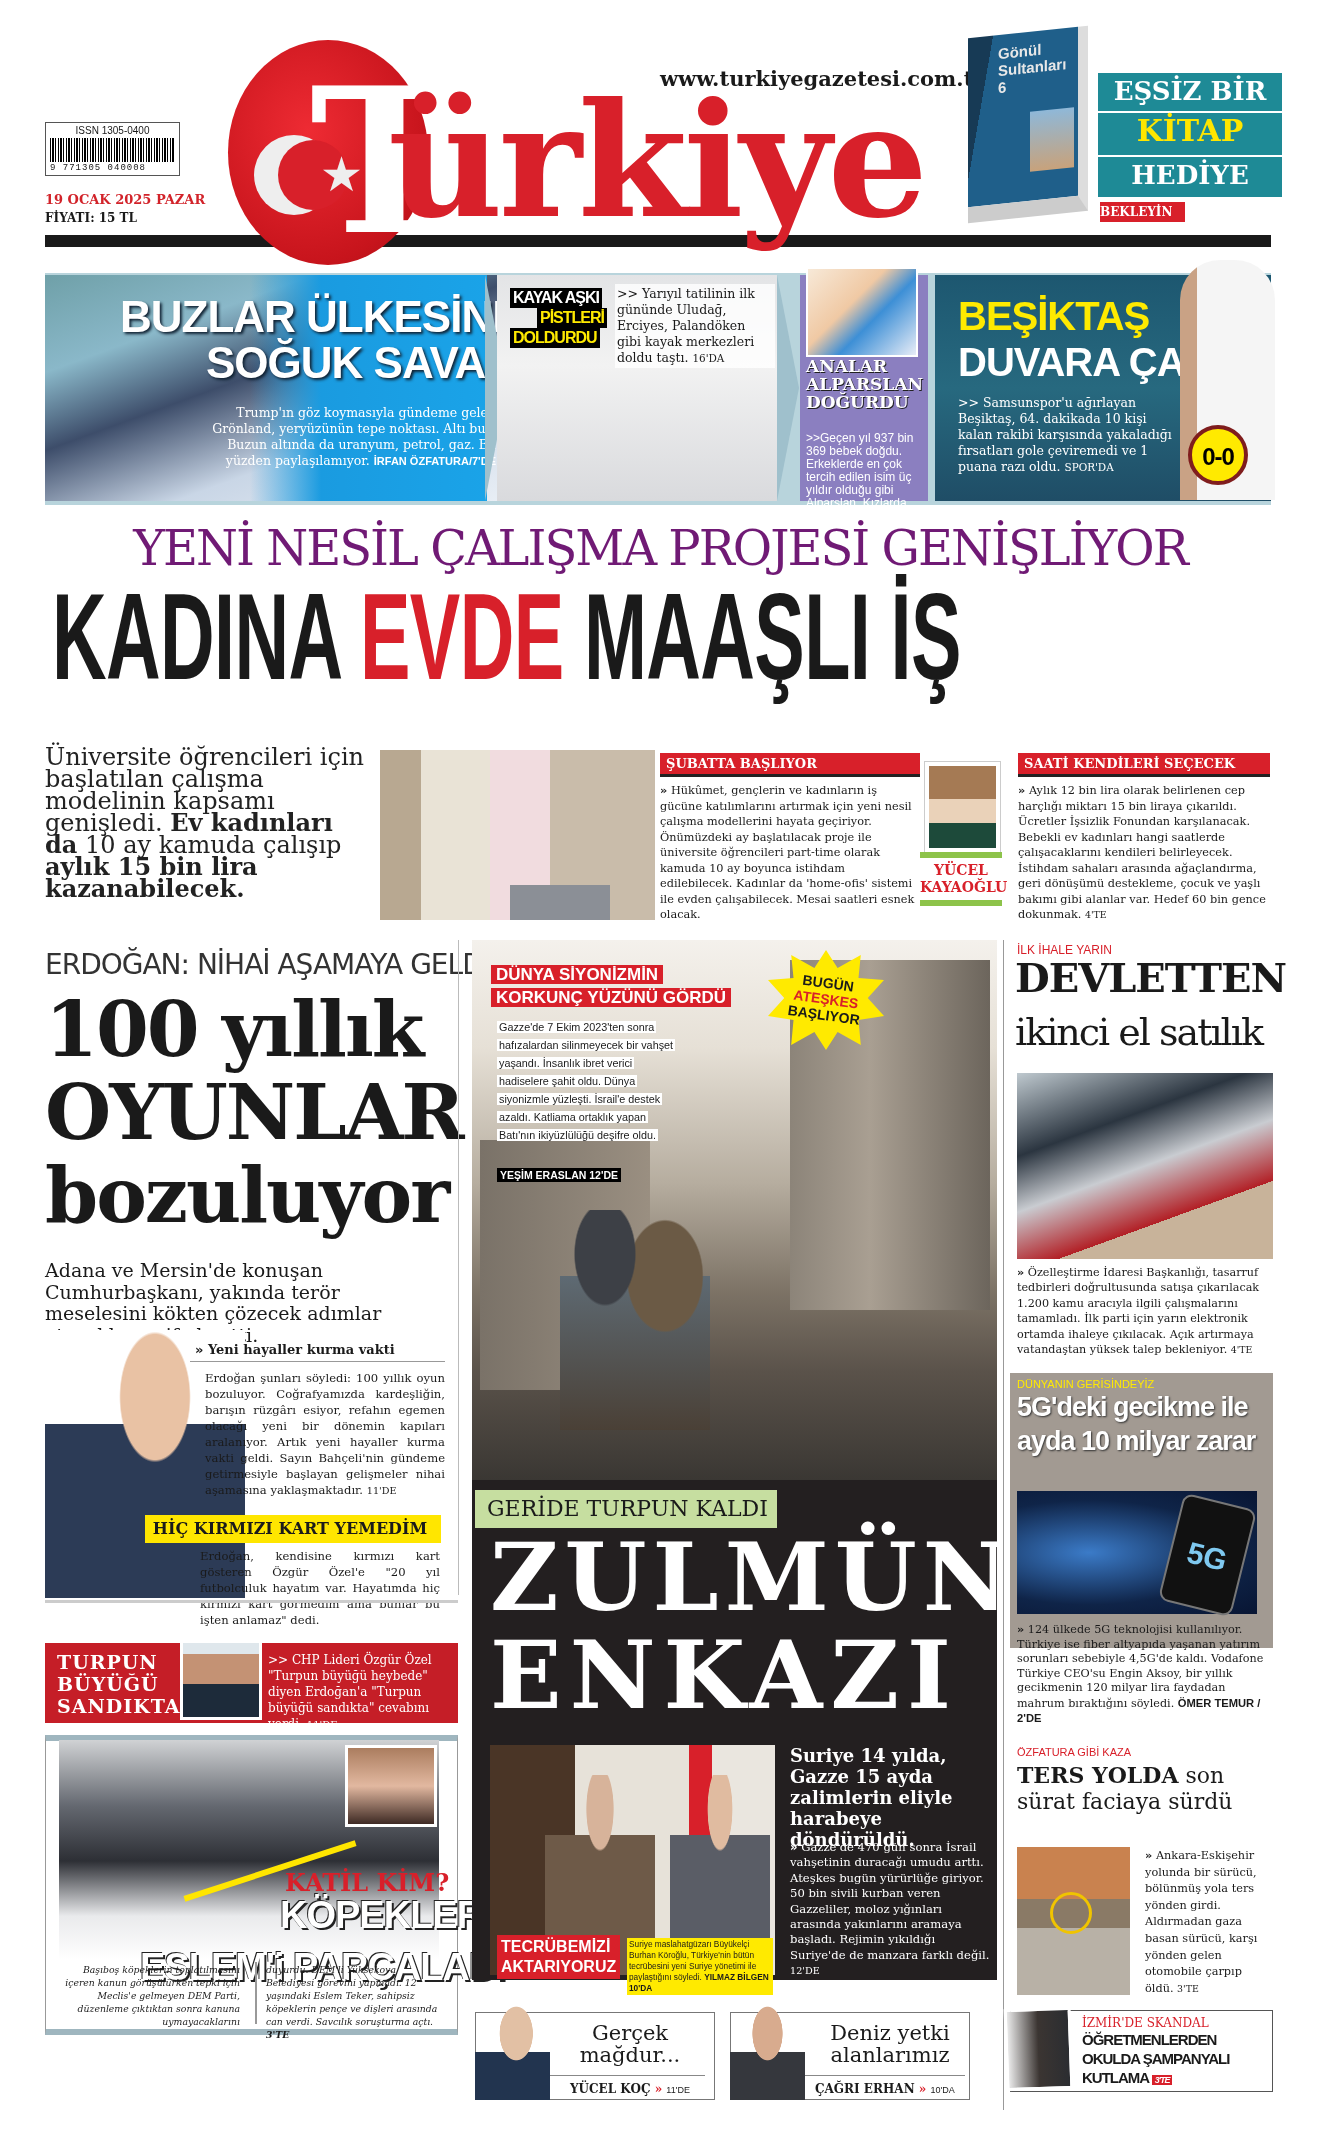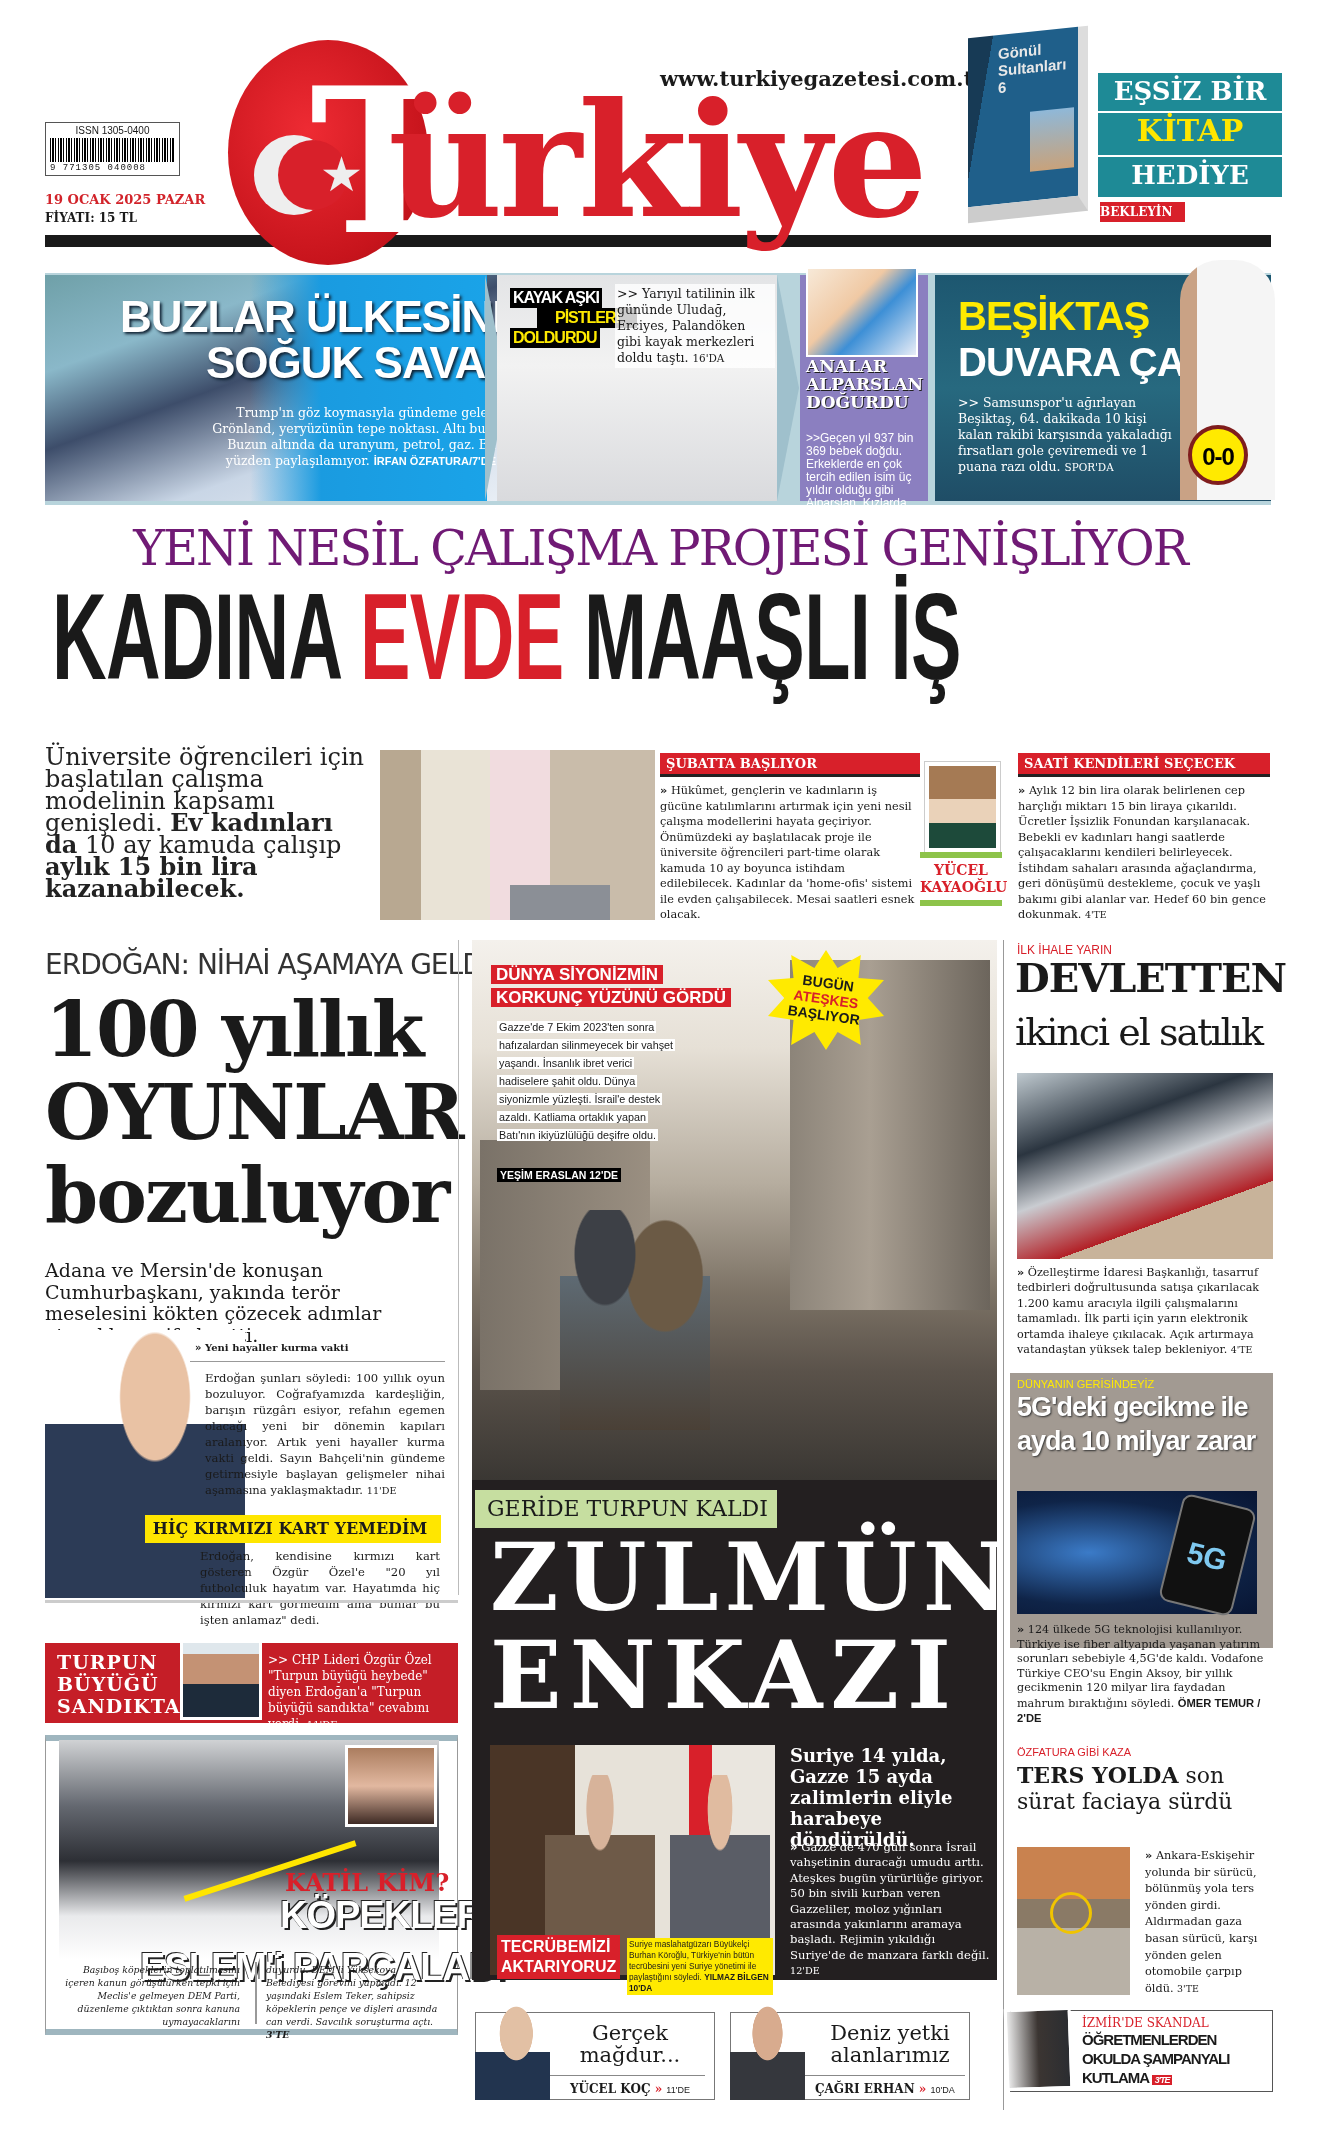--- a/index.html
+++ b/index.html
@@ -41,21 +41,21 @@
 #grnBlue{left:250px;top:275px;width:237px;height:226px;background:linear-gradient(90deg,rgba(40,160,230,0) 0,#1a9be0 30%,#1aa3e8 100%)}
 #gl1{left:120px;top:292px;font-size:44px;color:#fff;text-shadow:2px 2px 3px #123}
 #gl2{left:206px;top:338px;font-size:44px;color:#fff;text-shadow:2px 2px 3px #123}
 #glt{left:200px;top:405px;width:296px;font-size:12.5px;color:#fff;line-height:16px;text-align:right}
 #glt b{font-family:"Liberation Sans",sans-serif;font-size:11px}
 #ski{left:497px;top:275px;width:280px;height:226px;background:linear-gradient(180deg,#e3e4e6 0%,#f2f2f2 40%,#d9dadd 100%)}
 #skiarrowL{left:485px;top:275px;width:0;height:0;border-top:113px solid transparent;border-bottom:113px solid transparent;border-left:22px solid #9fc0cc}
 #skiarrowR{left:777px;top:275px;width:0;height:0;border-top:113px solid transparent;border-bottom:113px solid transparent;border-left:22px solid #9fc0cc}
 .skit{font-size:16px;line-height:20px}
 #k1{left:510px;top:288px;background:#000;color:#fff;padding:0 3px}
-#k2{left:537px;top:308px;background:#000;color:#ffea00;padding:0 18px}
+#k2{left:537px;top:308px;background:#000;color:#ffea00;padding:0 3px}
 #k3{left:510px;top:328px;background:#000;color:#ffea00;padding:0 3px}
 #skitxt{left:615px;top:284px;width:160px;font-size:12.5px;line-height:16px;background:rgba(255,255,255,.8);padding:2px}
 #baby{left:800px;top:275px;width:128px;height:226px;background:#8b7fc0}
 #babyimg{left:806px;top:267px;width:112px;height:90px;background:linear-gradient(135deg,#f7e9d8,#f0c9a4 40%,#3d8fd6 60%,#e8edf7);border:2px solid #fff}
 #babyt{left:806px;top:357px;width:118px;font-size:17px;color:#fff;line-height:18px;text-shadow:1px 1px 0 #222}
 #babytxt{left:806px;top:432px;width:118px;font-size:12px;line-height:13px;color:#fff}
 #bjk{left:935px;top:275px;width:336px;height:226px;background:linear-gradient(180deg,#1d5770,#27697f 50%,#1f4d66)}
 #bjk1{left:958px;top:294px;font-size:40px;color:#ffea00}
 #bjk2{left:958px;top:340px;font-size:40px;color:#fff}
 #bjktxt{left:958px;top:395px;width:215px;font-size:12.5px;line-height:16px;color:#fff}
@@ -83,21 +83,21 @@
 
 
 #erk{left:45px;top:948px;font-size:28px;font-family:"DejaVu Sans",sans-serif;font-weight:normal;letter-spacing:-1px;color:#333}
 .big{font-family:"DejaVu Serif",serif;font-weight:bold;line-height:1}
 #b1{left:45px;top:992px;font-size:76px;letter-spacing:-2px}
 #b2{left:45px;top:1075px;font-size:76px;letter-spacing:-2px}
 #b3{left:45px;top:1158px;font-size:76px;letter-spacing:-2px}
 #erdlead{left:45px;top:1260px;width:395px;font-size:19px;line-height:21.5px}
 #vline{left:458px;top:940px;width:1px;height:655px;background:#bbb}
 #erdimg{left:45px;top:1330px;width:200px;height:268px;background:radial-gradient(ellipse at 55% 25%,#e9c2a4 0 22%,transparent 23%),linear-gradient(180deg,#fff 0 35%,#2c3b56 35%)}
-#ye{left:195px;top:1342px;font-size:10px;font-weight:bold}
+#ye{left:195px;top:1342px;font-size:13px;font-weight:bold}
 #yerule{left:190px;top:1361px;width:255px;height:1px;background:#999}
 #yetxt{left:205px;top:1370px;width:240px;font-size:11.6px;line-height:16px;text-align:justify}
 #hic{left:145px;top:1515px;width:296px;height:28px;background:#ffe600;font-size:16px;font-weight:bold;line-height:28px;text-align:center;padding-right:6px}
 #hictxt{left:200px;top:1548px;width:240px;font-size:11.6px;line-height:16px;text-align:justify}
 #erdbot{left:45px;top:1600px;width:413px;height:3px;background:#ccc}
 #turp{left:45px;top:1643px;width:413px;height:80px;background:#c51e27}
 #turpt{left:57px;top:1651px;font-size:19px;color:#fff;line-height:22px;font-family:"DejaVu Serif",serif;font-weight:bold;letter-spacing:1px}
 #ozel{left:180px;top:1640px;width:82px;height:80px;background:linear-gradient(180deg,#dfe7ec 0 15%,#c49274 15% 55%,#1d2b3a 55%);border:3px solid #fff}
 #turptxt{left:268px;top:1652px;width:188px;font-size:12px;line-height:16px;color:#fff}
 #esfr{left:45px;top:1735px;width:413px;height:300px;border:1px solid #999;border-top:6px solid #9fb6bf;border-bottom:6px solid #9fb6bf;background:#fff}

